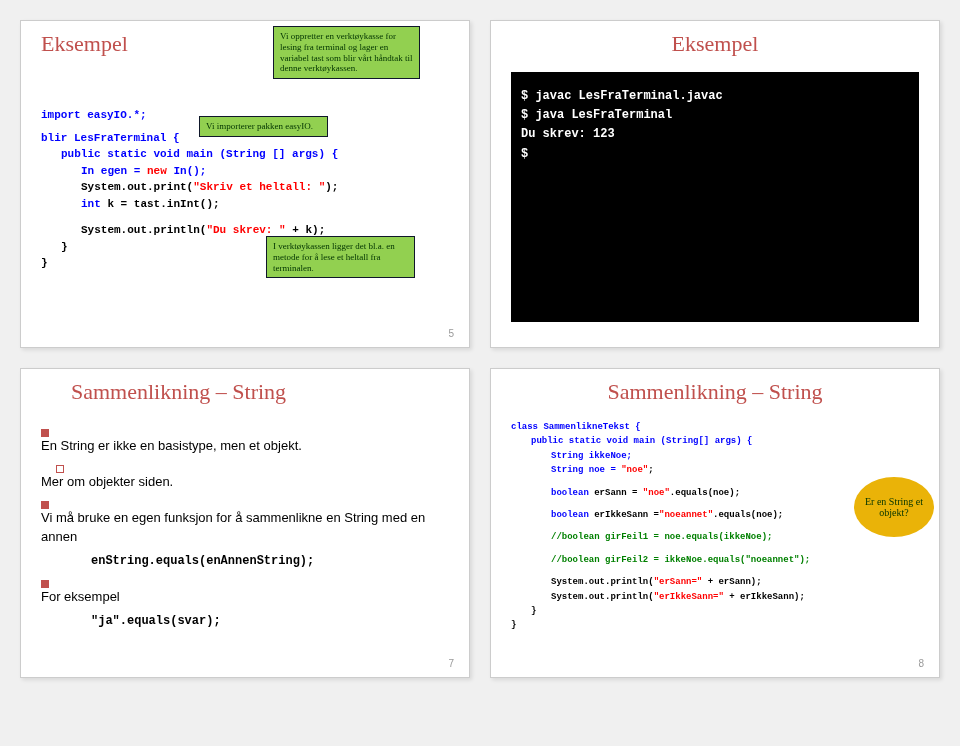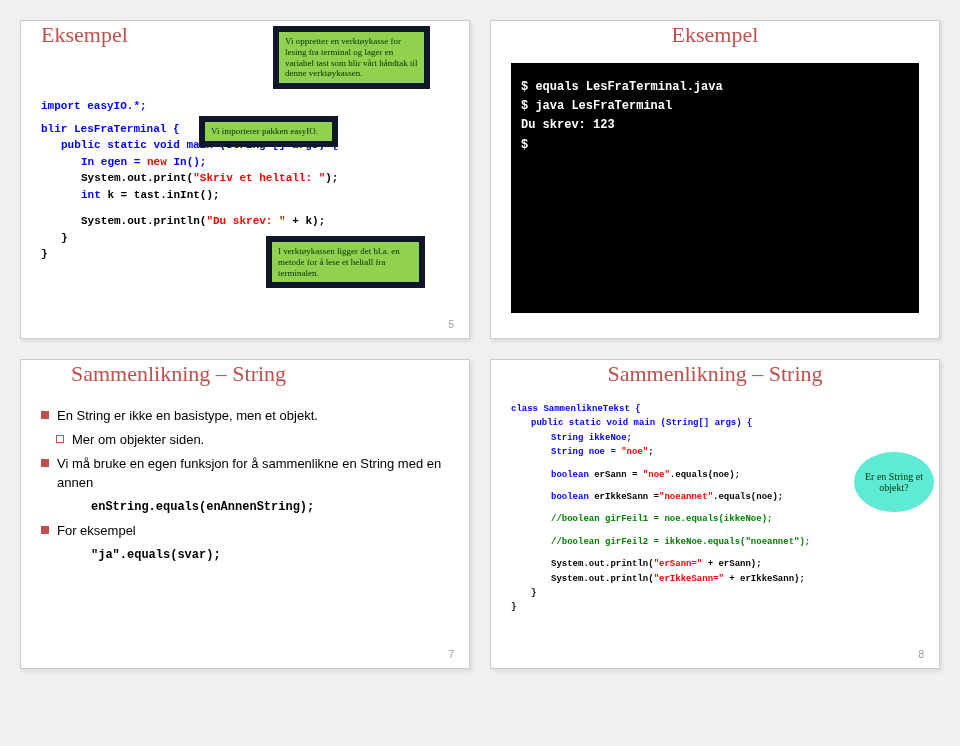--- a/index.html
+++ b/index.html
@@ -14,21 +14,21 @@
   .grid {
     display: grid;
     grid-template-columns: 1fr 1fr;
     grid-template-rows: auto auto;
     gap: 20px;
   }
   .slide {
     background: white;
     border: 1px solid #ccc;
     box-shadow: 2px 2px 4px rgba(0,0,0,0.1);
-    padding: 1px 20px 25px 20px;
+    padding: 10px 20px 25px 20px;
     position: relative;
     min-height: 310px;
     box-sizing: border-box;
   }
   .title {
     color: #c0504d;
     font-family: 'Times New Roman', serif;
     font-size: 22px;
     font-weight: normal;
     margin-bottom: 15px;
@@ -51,21 +51,21 @@
   .pagenum {
     position: absolute;
     bottom: 8px;
     right: 15px;
     font-size: 10px;
     color: #999;
   }
   .callout {
     position: absolute;
     background: #92d050;
-    border: 6px solid #0f172a;
+    border: 1px solid #0f172a;
     padding: 4px 6px;
     font-size: 9px;
     font-family: 'Times New Roman', serif;
     color: #003300;
     line-height: 1.2;
     max-width: 140px;
   }
   .callout::after {
     content: '';
     position: absolute;
@@ -74,23 +74,23 @@
     top: 5px; left: 252px; width: 133px;
   }
   .callout1b {
     top: 95px; left: 130px; width: 115px; z-index:2;margin-left:48px;
   }
   .callout2 {
     top: 215px; left: 245px; width: 135px;
   }
   .callout3 {
     position: absolute;
-    top: 92px; right: 5px;
+    top: 108px; right: 5px;
     width: 60px; height: 40px;
-    background: #5eead4;
+    background: #eab308;
     border-radius: 50%;
     display: flex;
     align-items: center;
     justify-content: center;
     font-family: 'Times New Roman', serif;
     font-size: 10px;
     color: #003300;
     text-align: center;
     padding: 10px;
   }
@@ -102,20 +102,21 @@
     font-weight: bold;
     padding: 15px 10px;
     margin-top: 10px;
     line-height: 1.6;
     min-height: 220px;
   }
   .bullet {
     display: flex;
     align-items: flex-start;
     margin-bottom: 6px;
+    flex-direction: column;
   }
   .bullet .sq {
     width: 8px; height: 8px;
     background: #c0504d;
     margin-right: 8px;
     margin-top: 4px;
     flex-shrink: 0;
   }
   .bullet .sq-sm {
     width: 6px; height: 6px;
@@ -167,21 +168,21 @@
       <div class="indent1">}</div>
       <div>}</div>
     </div>
 
     <div class="pagenum">5</div>
   </div>
 
   <div class="slide">
     <div class="title title-center">Eksempel</div>
     <div class="terminal">
-      <div>$ equals   LesFraTerminal.java</div>
+      <div>$ javac   LesFraTerminal.javac</div>
       <div>$ java   LesFraTerminal</div>
       <div>Du skrev: 123</div>
       <div></div>
       <div>$</div>
     </div>
   </div>
 
   <div class="slide">
     <div class="title" style="margin-left:30px;">Sammenlikning – String</div>
     <div style="margin-top:20px;">

